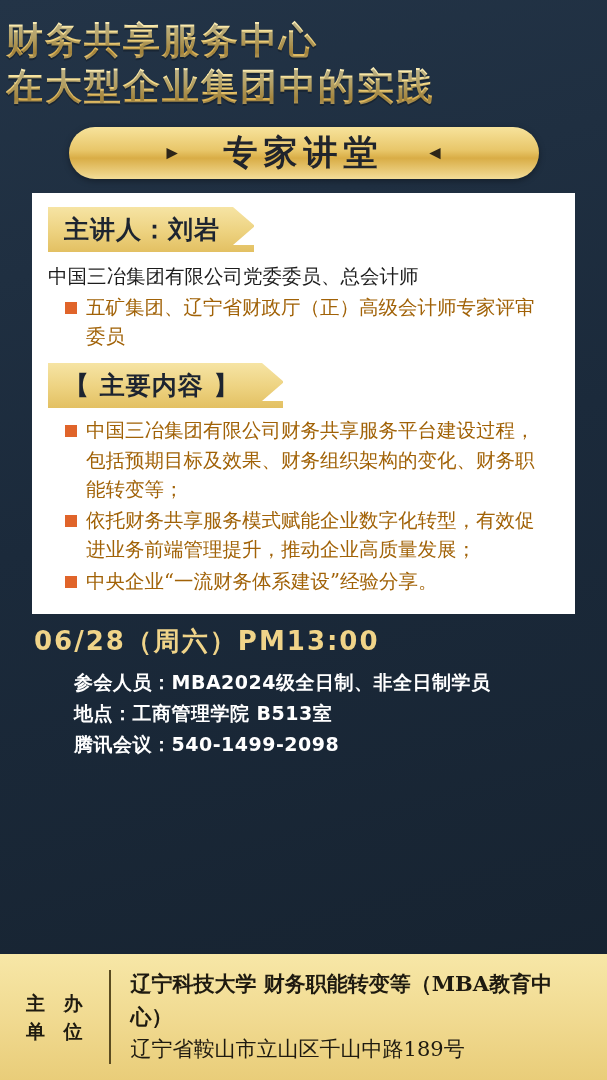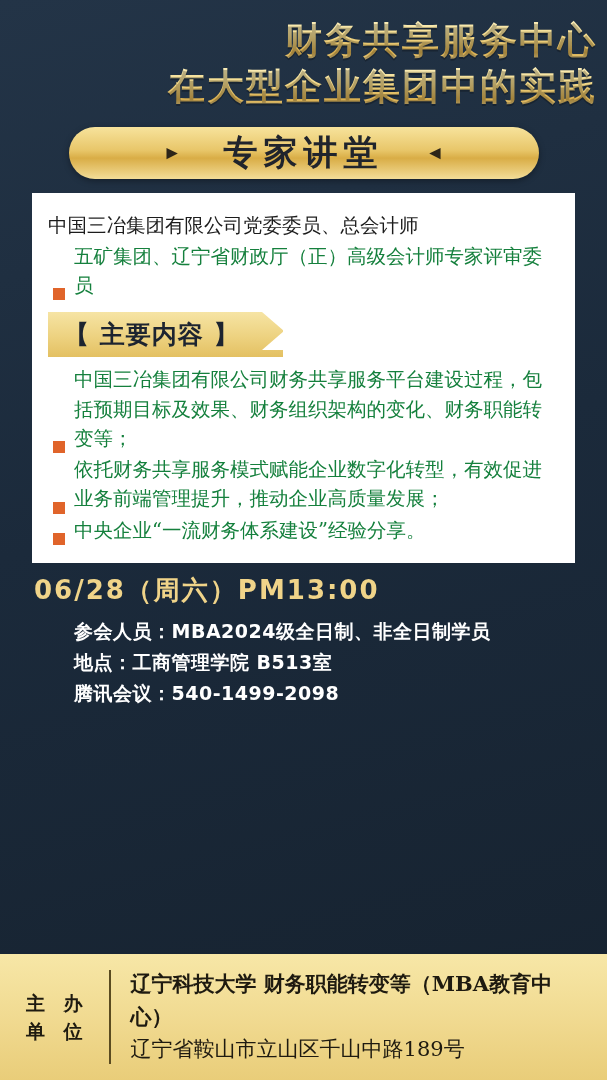--- a/index.html
+++ b/index.html
@@ -13,22 +13,22 @@
   .poster {
     position: relative;
     width: 607px; height: 1080px;
     background: linear-gradient(165deg, #233447 0%, #1b2a3b 45%, #16222f 100%);
     display: flex;
     flex-direction: column;
   }
 
   
   .header {
-    padding: 18px 10px 4px 19px;
-    text-align: right;
+    padding: 18px 10px 4px 6px;
+    text-align: left;
   }
   .title-line {
     font-family: "DejaVu Sans", sans-serif;
     font-weight: bold;
     font-size: 37px;
     letter-spacing: 2px;
     line-height: 1.25;
     background: linear-gradient(180deg,#fdf3c4 0%, #f2d98a 40%, #d8ae4f 75%, #f5e3a8 100%);
     -webkit-background-clip: text;
     background-clip: text;
@@ -91,24 +91,24 @@
     font-family: "DejaVu Serif", serif;
     font-size: 19.5px;
     line-height: 1.5;
     color: #1c1c1c;
     margin: 4px 0 2px 0;
   }
   .bullet-row {
     font-family: "DejaVu Serif", serif;
     font-size: 19.5px;
     line-height: 1.5;
-    color: #15803d;
-    margin: 2px 5px;
+    color: #a16207;
+    margin: 2px 17px;
     display: flex;
-    align-items: flex-end;
+    align-items: flex-start;
   }
   .sq {
     flex: 0 0 auto;
     width: 12px; height: 12px;
     background: #e0642a;
     margin: 9px 9px 0 0;
   }
   .bullet-row .txt { flex: 1 1 auto; }
   .gap { height: 10px; }
 
@@ -179,20 +179,23 @@
   <div class="pill-wrap">
     <div class="pill">
       <span class="tri">►</span>
       <span class="pill-text">专家讲堂</span>
       <span class="tri">◄</span>
     </div>
   </div>
 
   <div class="card">
 
+    <div class="ribbon">
+      <span class="ribbon-text">主讲人：刘岩</span>
+    </div>
 
     <div class="body-text">中国三冶集团有限公司党委委员、总会计师</div>
 
     <div class="bullet-row">
       <span class="sq"></span>
       <span class="txt">五矿集团、辽宁省财政厅（正）高级会计师专家评审委员</span>
     </div>
 
     <div class="gap"></div>
 

